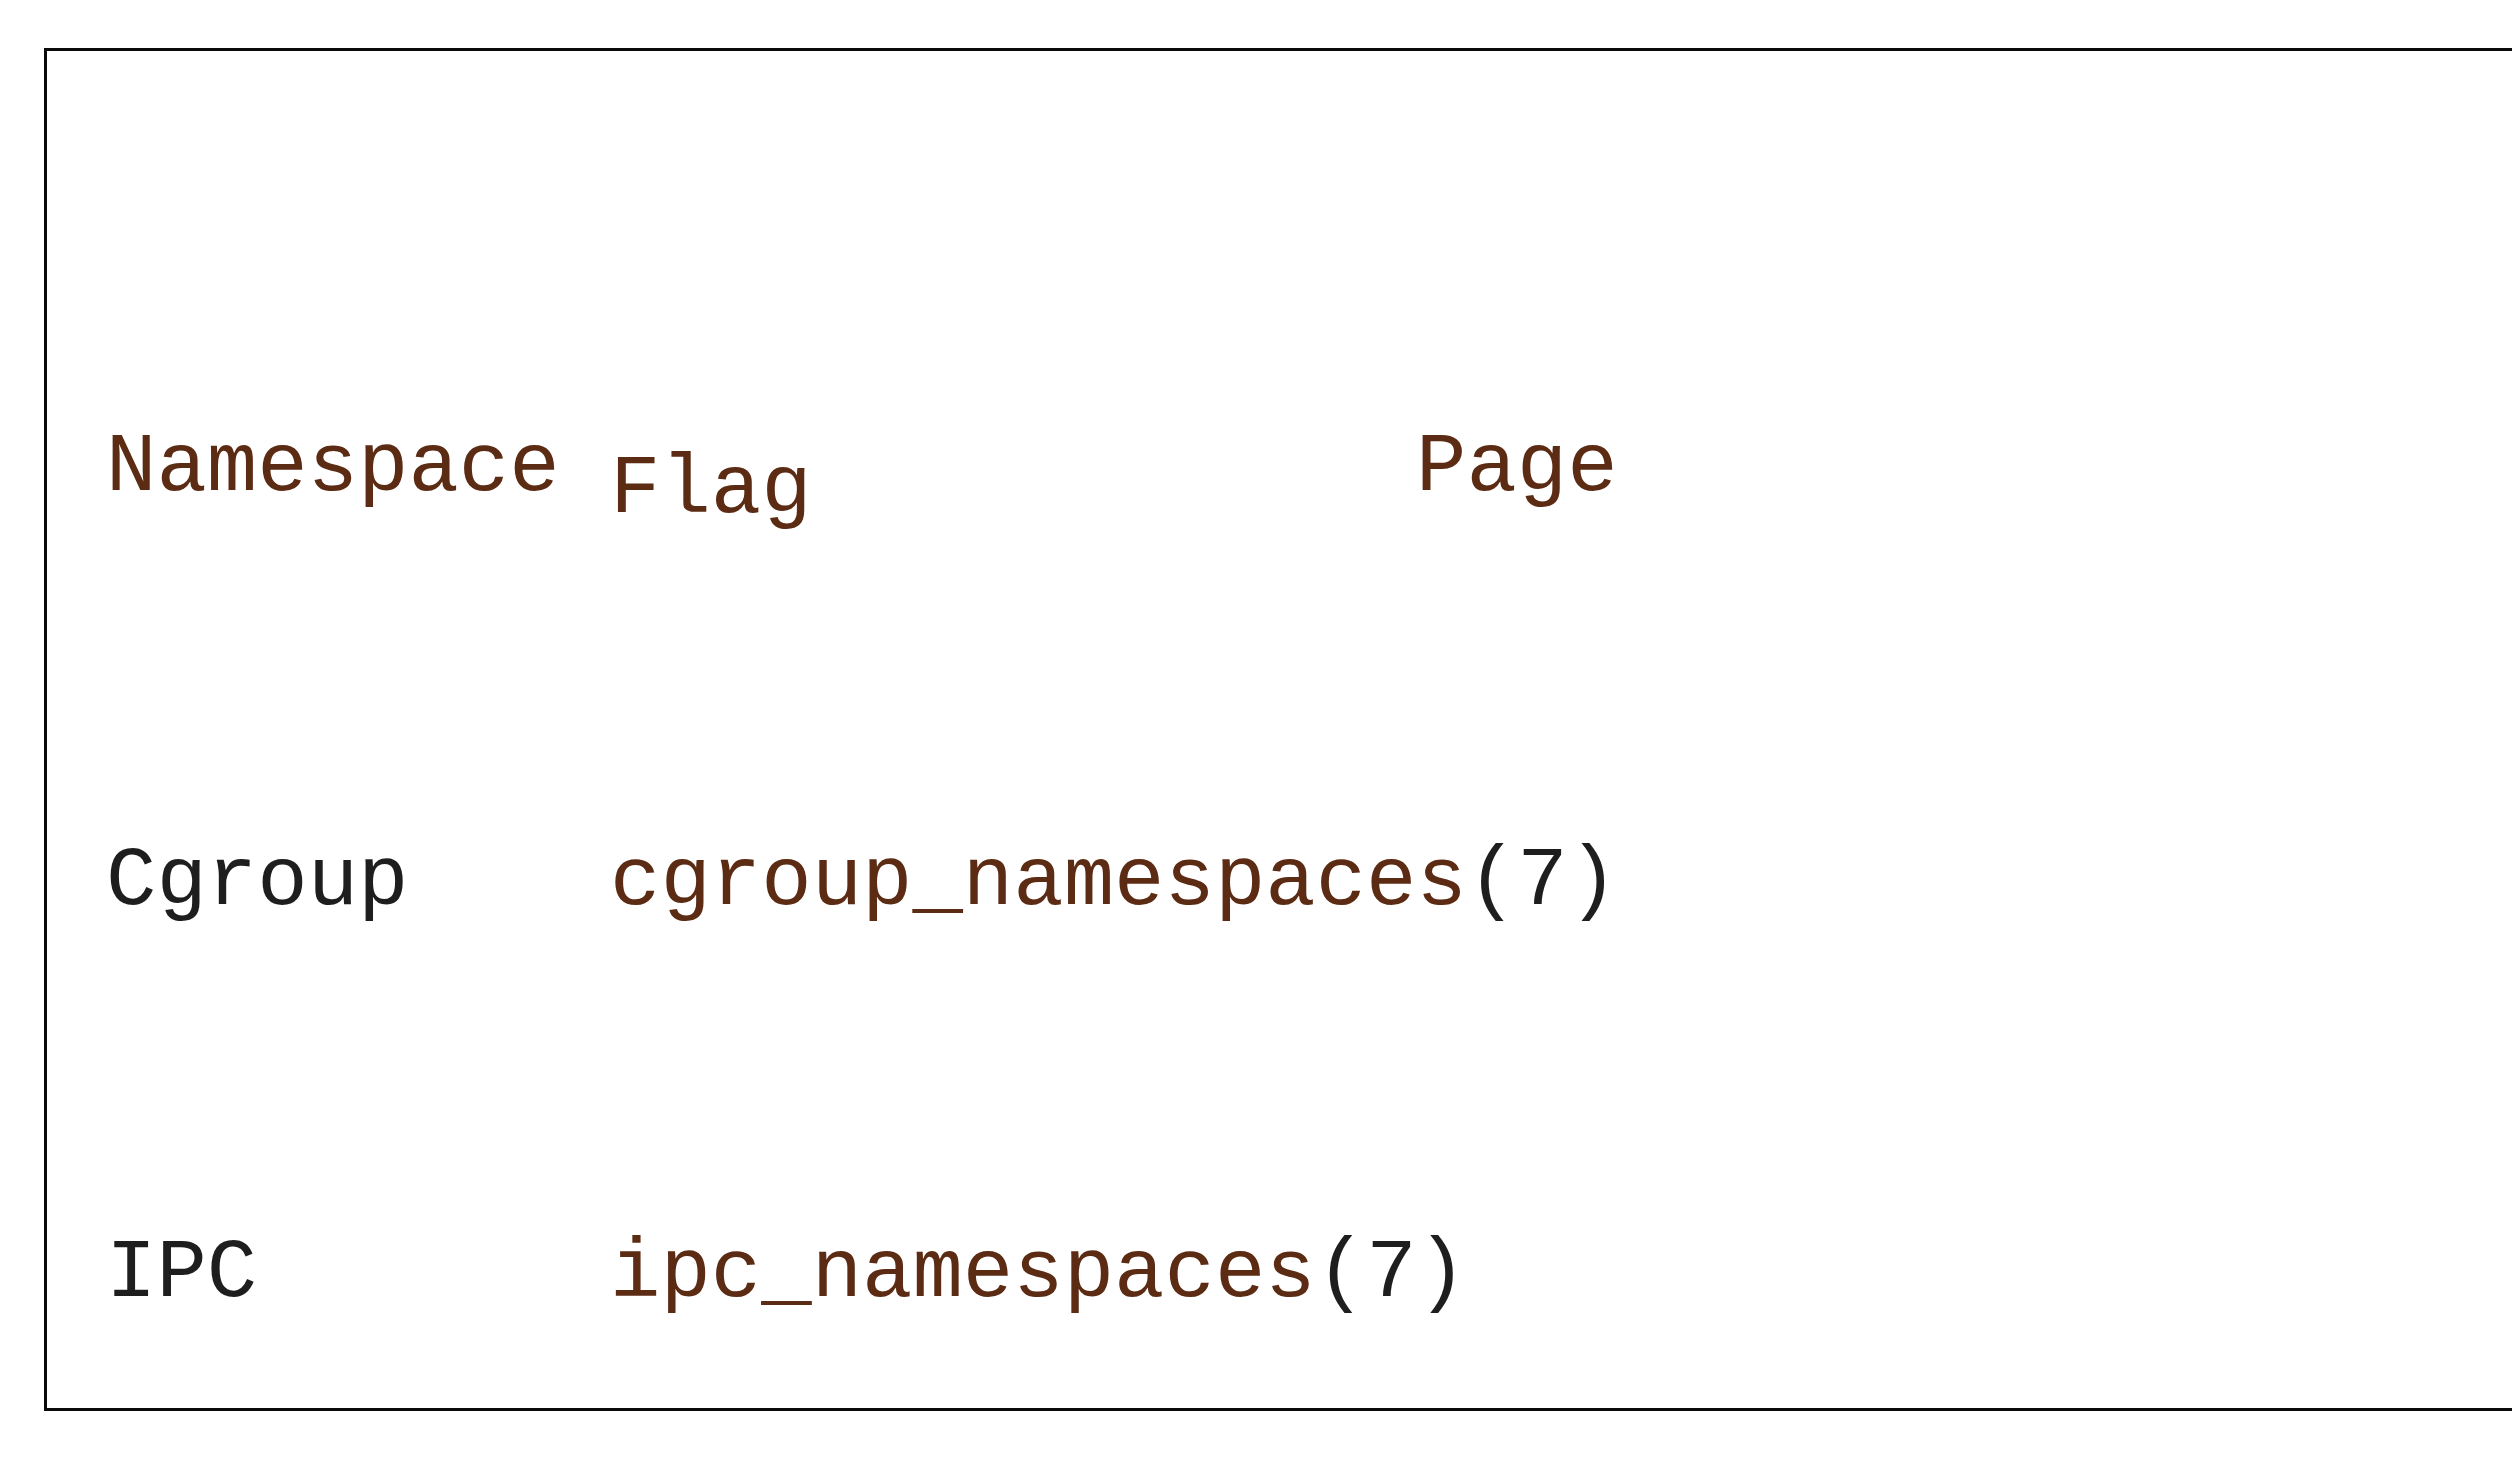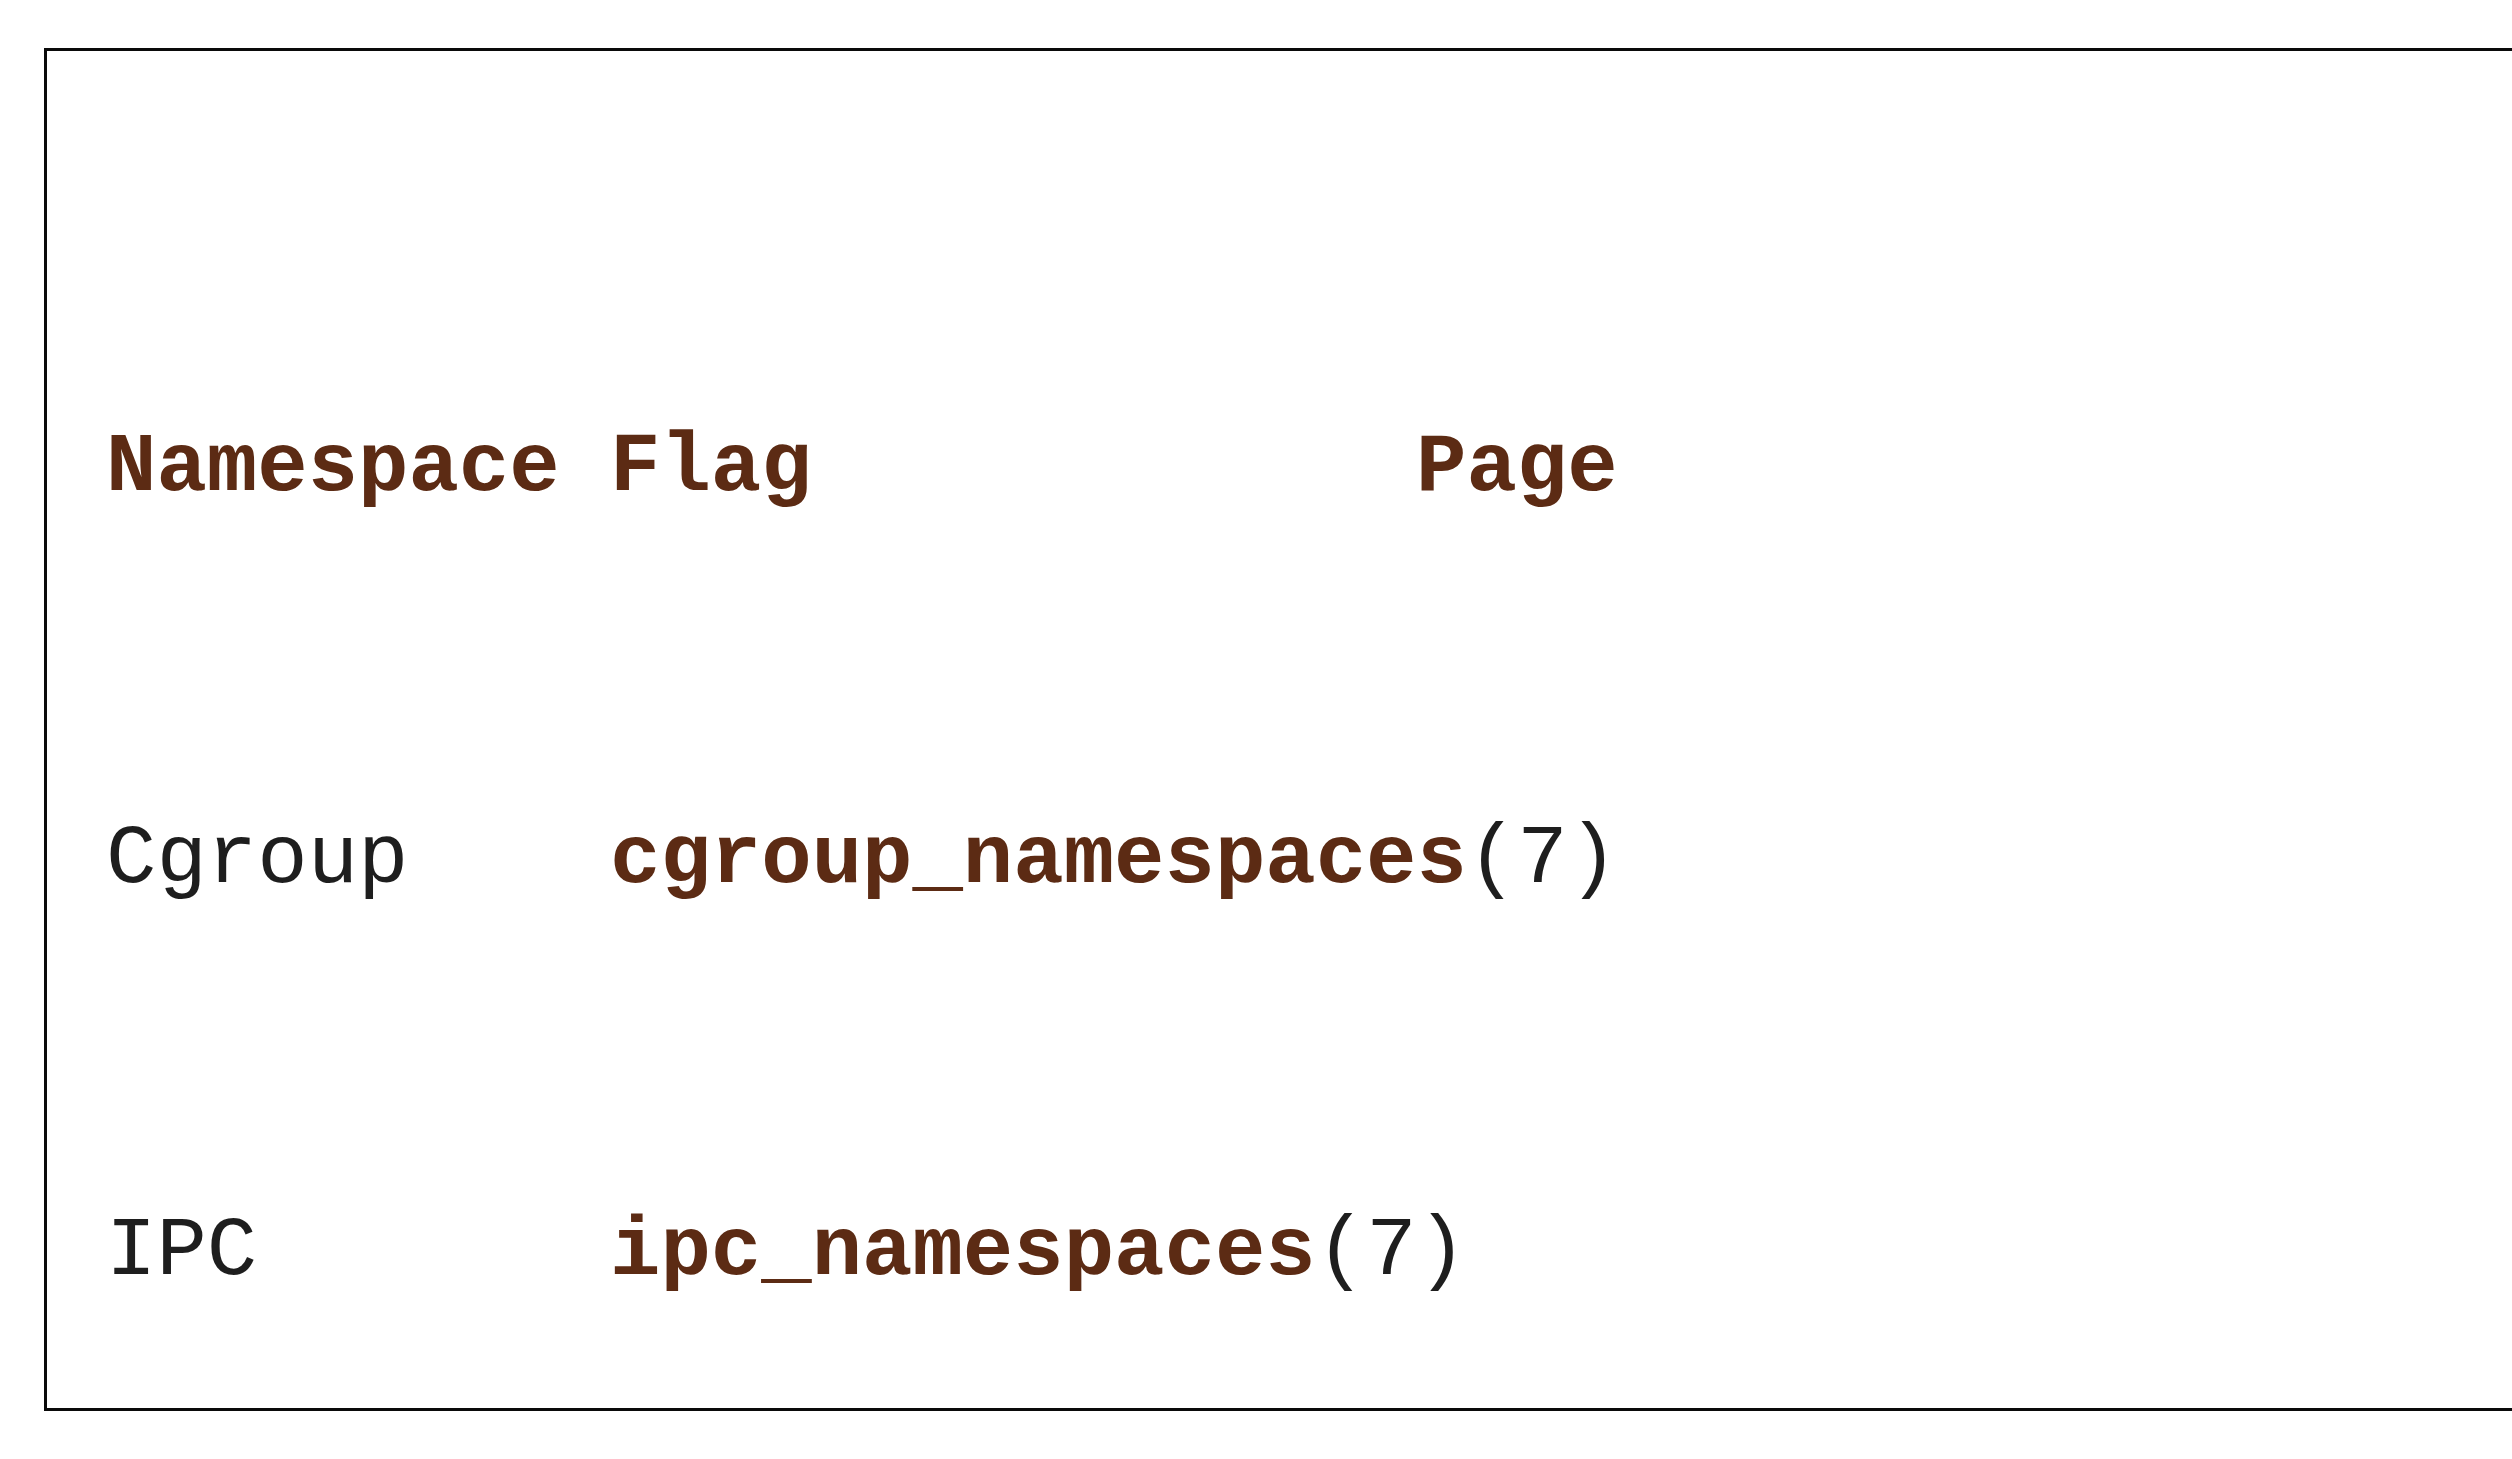--- a/index.html
+++ b/index.html
@@ -23,24 +23,24 @@
   .content {
     padding: 74px 0 0 59px;
     font-family: "Liberation Mono", "DejaVu Sans Mono", monospace;
     font-size: 84px;
     line-height: 98px;
     color: var(--text-black, #1e1e1e);
     white-space: pre;
   }
   .row { display: flex; align-items: flex-start; }
   .c1 { width: 504px; flex: none; }
-  .c2 { width: 806px; flex: none; }
+  .c2 { width: 806px; flex: none; margin-top: 22px; }
   .c3 { width: 1108px; flex: none; }
   .bb {
-    font-weight: bold;
+    font-weight: normal;
     color: var(--accent-brown, #5c2b14);
   }
   .sec { font-weight: normal; color: var(--text-black, #1e1e1e); }
 </style>
 </head>
 <body>
 
 <div class="frame">
   <div class="content">
 

